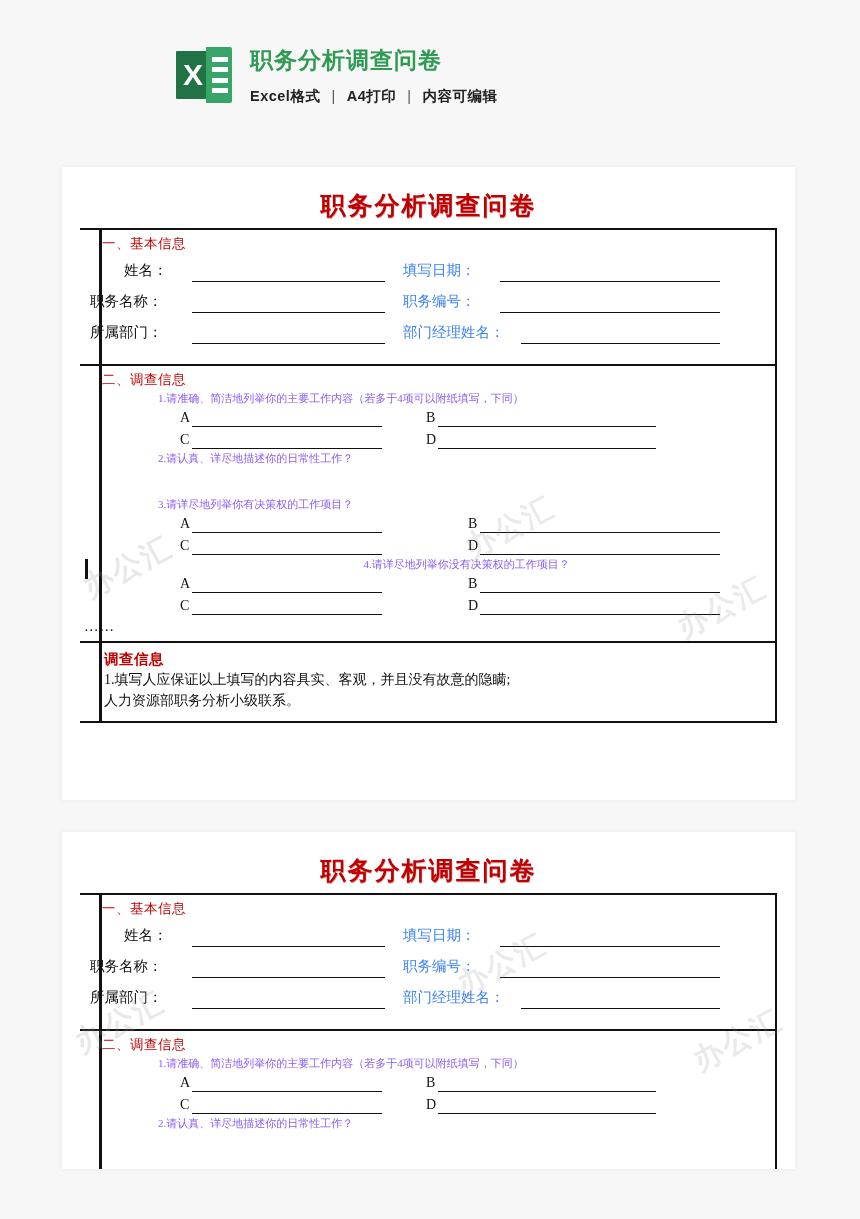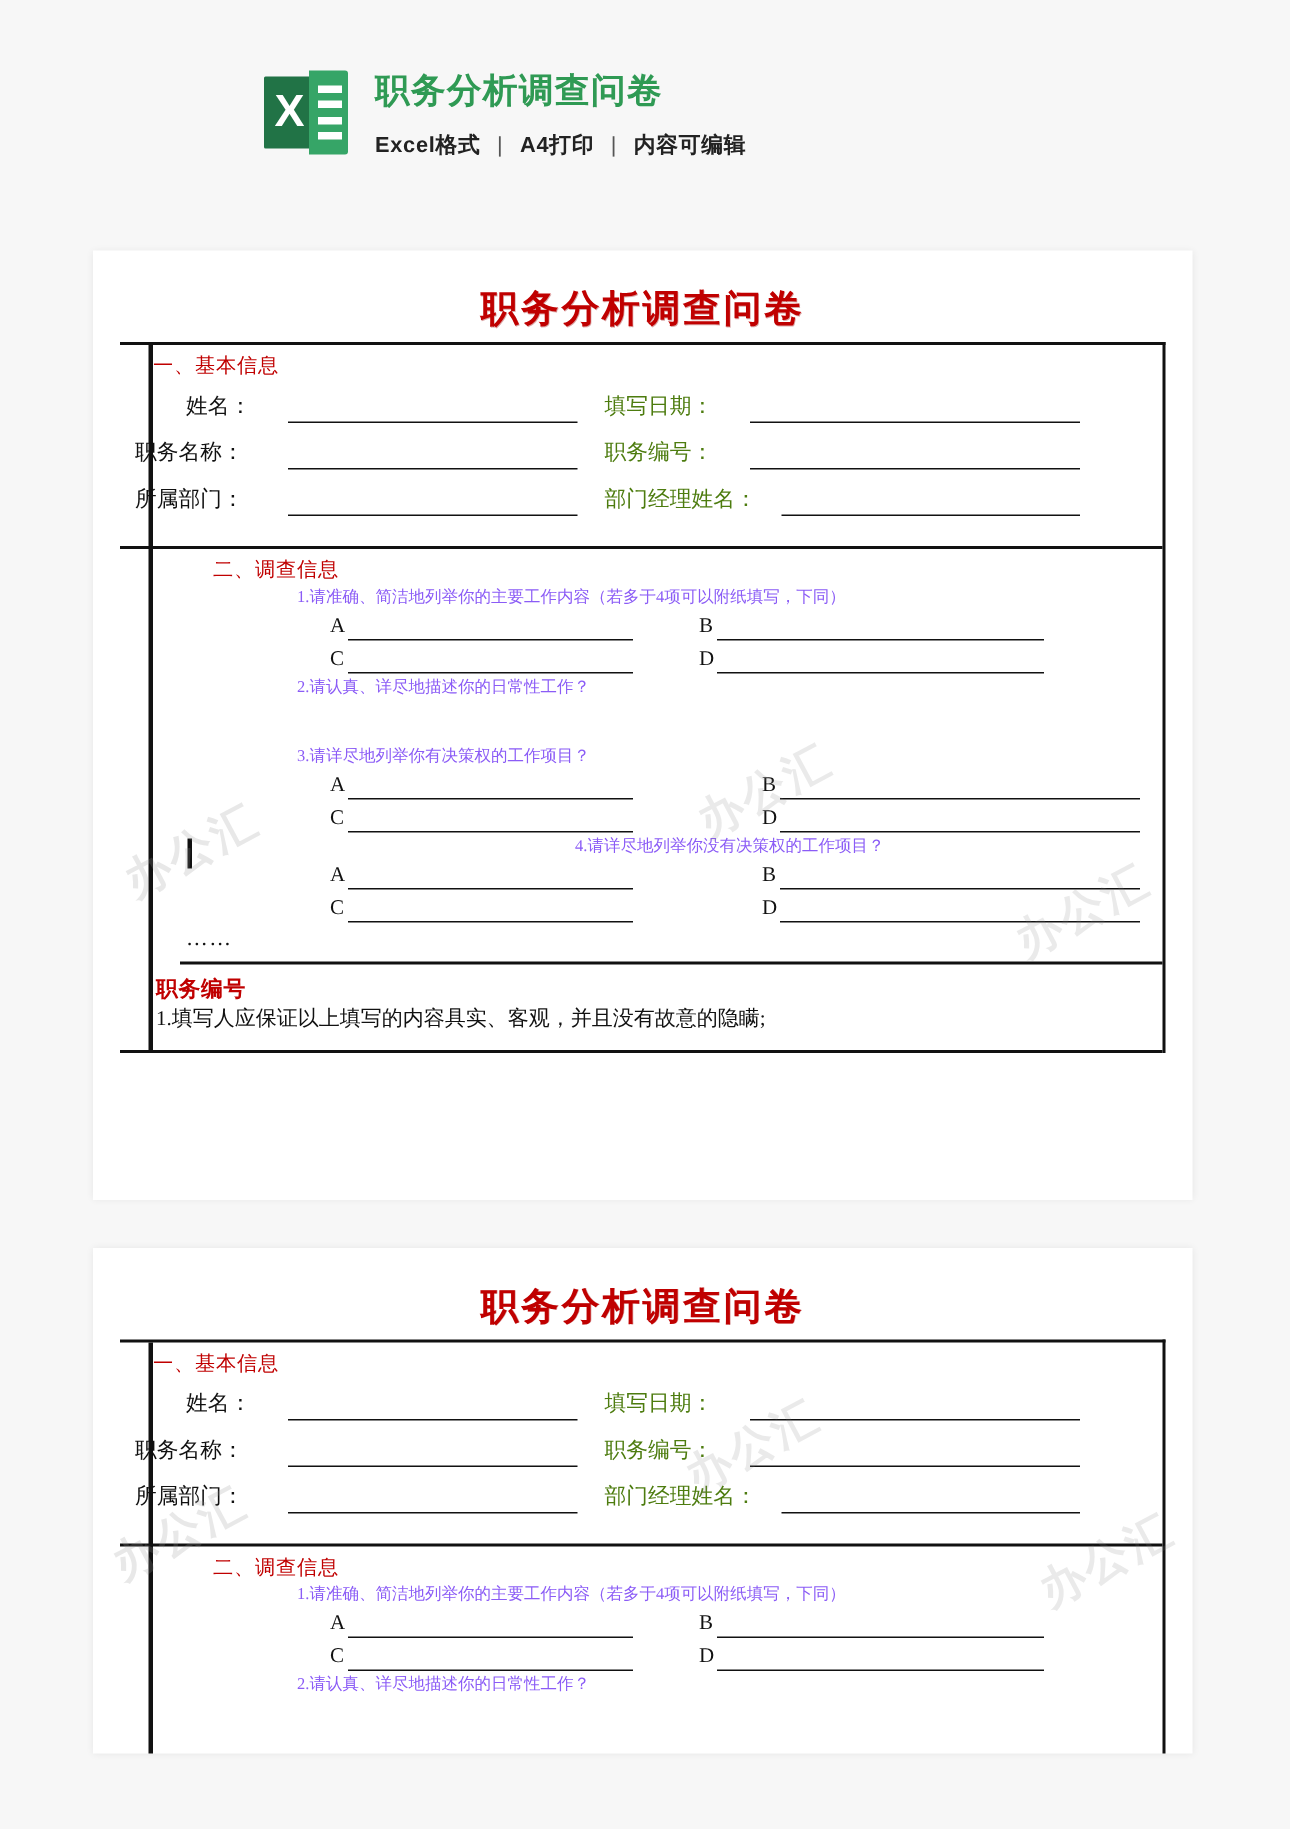--- a/index.html
+++ b/index.html
@@ -141,29 +141,28 @@
   .basic-block {
     border-bottom: 2.5px solid #111;
     padding-bottom: 16px;
     position: relative;
   }
 
   .binfo { position: relative; height: 93px; }
   .brow { position: absolute; left: 0; right: 0; height: 29px; }
   .brow .l1 { position: absolute; font-size: 14.5px; color: #111; bottom: 4px; white-space: nowrap; }
   .brow .u1 { position: absolute; bottom: 2px; height: 0; border-bottom: 1.7px solid #111; }
-  .brow .l2 { position: absolute; font-size: 14.5px; color: #4d7c0f; bottom: 4px; white-space: nowrap; }
+  .brow .l2 { position: absolute; font-size: 14.5px; color: #3b82f6; bottom: 4px; white-space: nowrap; }
   .brow .u2 { position: absolute; bottom: 2px; height: 0; border-bottom: 1.7px solid #111; }
 
   
   .survey-block {
     border-bottom: 2.5px solid #111;
     position: relative;
     padding-bottom: 8px;
-    margin-left: 40px;
   }
   .q-line {
     font-size: 11px;
     color: #8b5cf6;
     padding-left: 78px;
     line-height: 1.45;
     white-space: nowrap;
   }
   .abcd {
     position: relative;
@@ -351,22 +350,23 @@
           <span class="tag tag-C">C</span>
           <span class="ln ln-C"></span>
           <span class="tag" style="left:388px;">D</span>
           <span class="ln" style="left:400px; width:240px;"></span>
         </div>
 
         <div class="dots">……</div>
       </div>
 
       <div class="notes-block">
-        <div class="notes-title">职务编号</div>
+        <div class="notes-title">调查信息</div>
         <div class="notes-line">1.填写人应保证以上填写的内容具实、客观，并且没有故意的隐瞒;</div>
+        <div class="notes-line">人力资源部职务分析小级联系。</div>
       </div>
 
     </div>
   </div>
 </div>
 
 <div class="page" id="page-2">
   <div class="page-inner">
     <div class="wm wm-o" style="left:10px; top:170px;">办公汇</div>
     <div class="wm" style="left:392px; top:112px;">办公汇</div>

